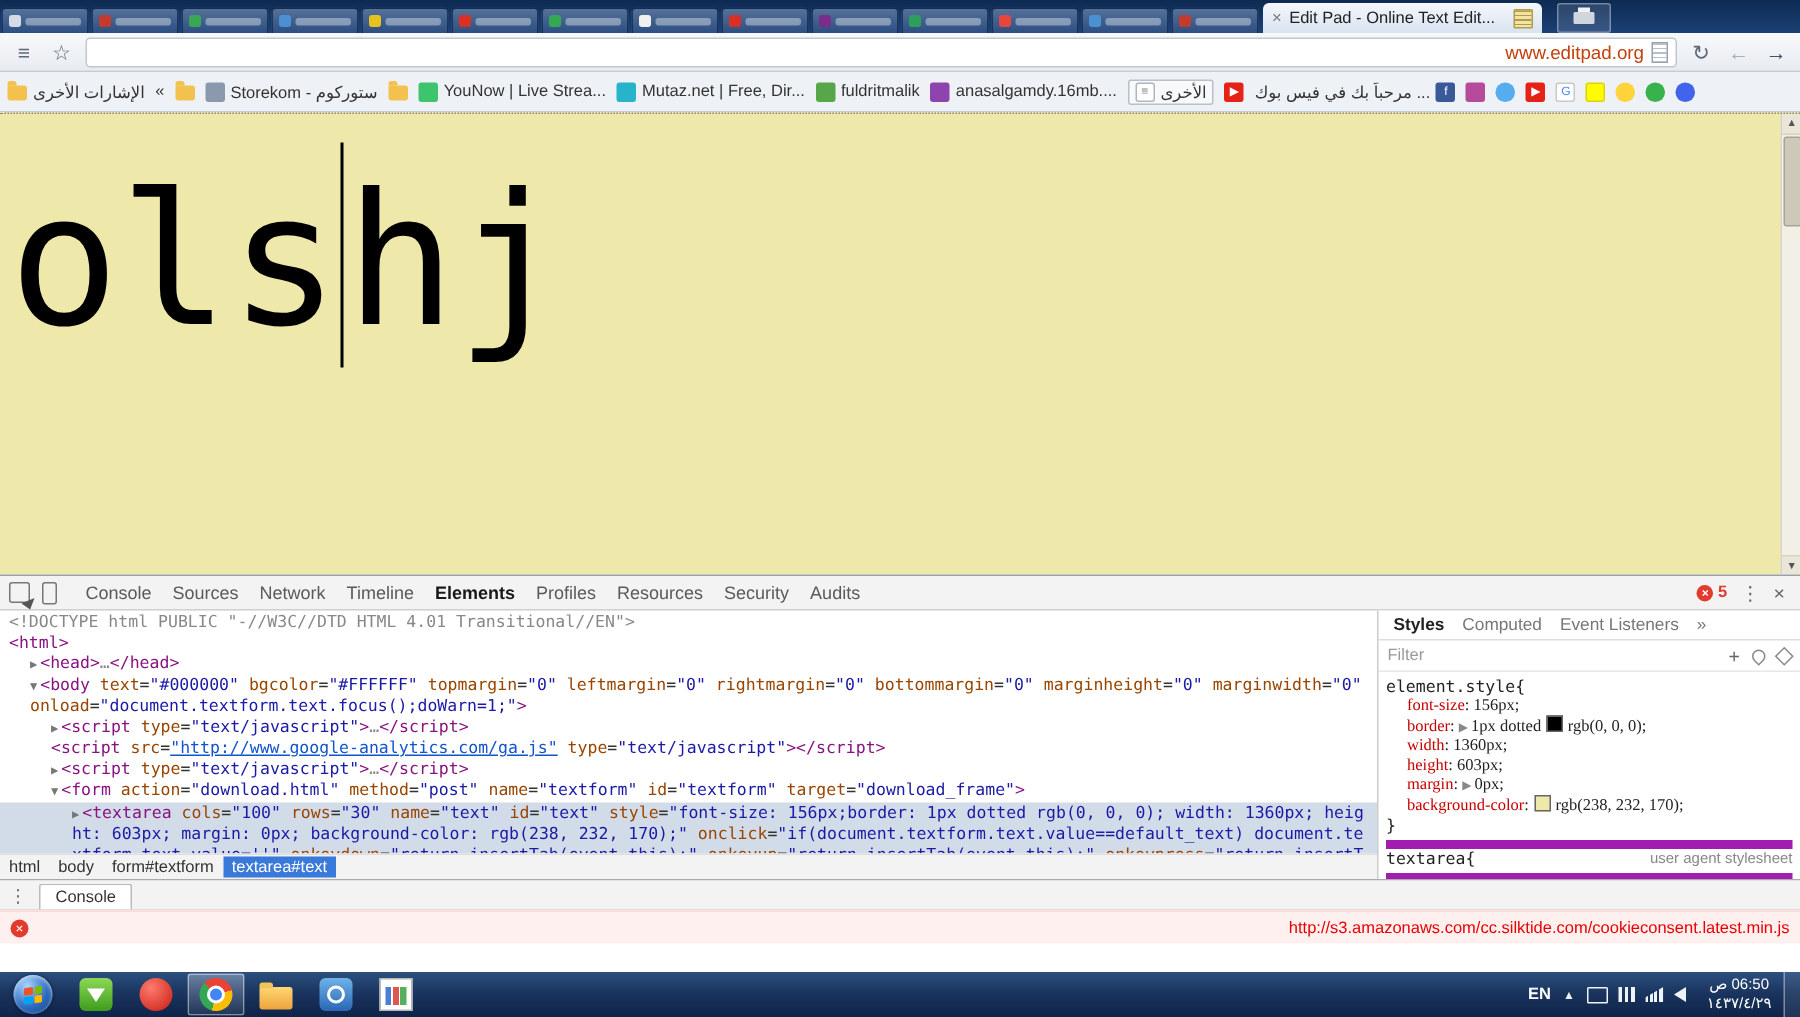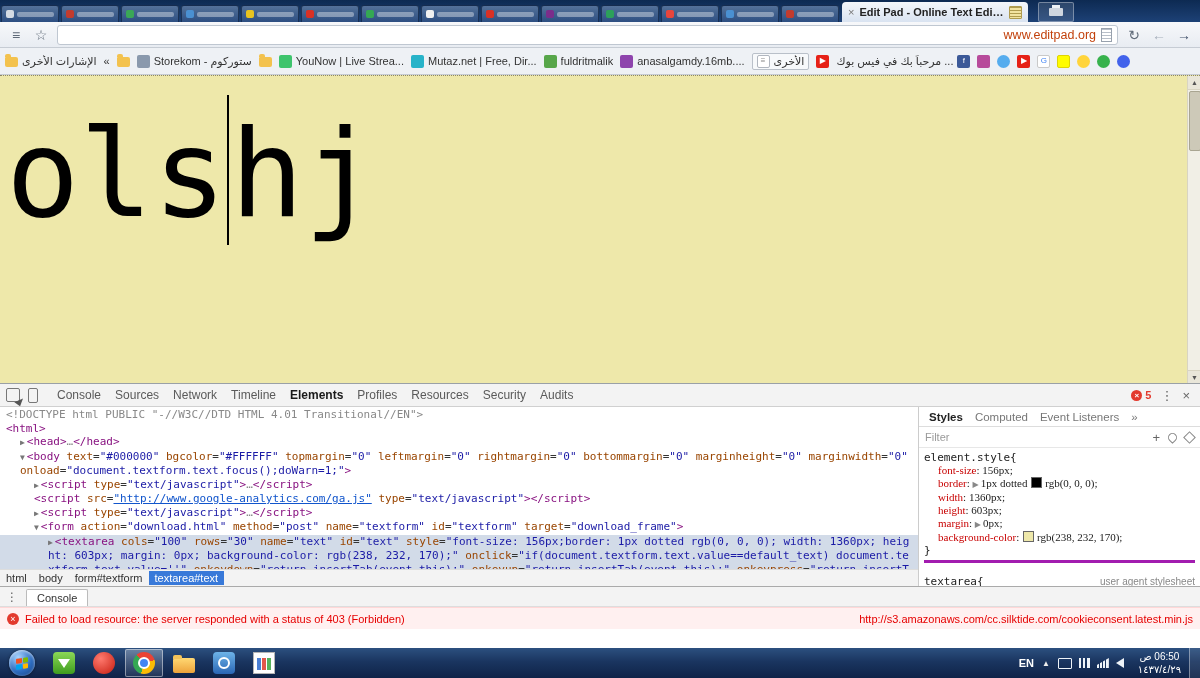--- a/index.html
+++ b/index.html
@@ -10,21 +10,21 @@
   .tabstrip{position:absolute;top:0;left:0;width:1200px;height:22px;
     background:linear-gradient(180deg,#0d2a52,#1d4176);display:flex;align-items:flex-end;padding:0;box-sizing:border-box;}
   .btabs{display:flex;align-items:flex-end;height:100%;flex:0 0 auto;}
   .btab{width:58px;height:17px;margin:0 1px;border-radius:3px 3px 0 0;display:flex;align-items:center;padding:0 4px;box-sizing:border-box;
     background:linear-gradient(rgba(140,168,205,.55),rgba(70,100,150,.40));border:1px solid rgba(15,35,65,.7);border-bottom:none;}
   .fav{width:8px;height:8px;border-radius:2px;flex:0 0 auto;}
   .shimmer{flex:1;height:5px;margin-left:3px;border-radius:2px;background:rgba(255,255,255,.38);}
   .active-tab{width:186px;height:20px;margin-left:2px;border-radius:4px 4px 0 0;display:flex;align-items:center;gap:5px;padding:0 6px;box-sizing:border-box;
     background:linear-gradient(#f4f7fb,#d9e3f1);color:#222;font-size:11px;}
   .tab-close{color:#777;font-size:11px;line-height:1;cursor:default;}
-  .tab-title{flex:1;white-space:nowrap;overflow:hidden;text-overflow:ellipsis;font-weight:bold;}
+  .tab-title{flex:1;white-space:nowrap;overflow:hidden;text-overflow:ellipsis;}
   .tab-fav{width:11px;height:11px;background:#f2e3a0;border:1px solid #b09c4f;border-radius:1px;
     background-image:repeating-linear-gradient(180deg,#b09c4f 0 1px,transparent 1px 3px);}
   .printer-btn{margin-left:10px;width:34px;height:18px;border:1px solid rgba(255,255,255,.35);border-radius:2px;
     background:rgba(255,255,255,.12);display:flex;align-items:center;justify-content:center;}
   .printer-body{width:14px;height:8px;background:#cfd6df;border-radius:1px;position:relative;}
   .printer-body::before{content:"";position:absolute;left:3px;top:-3px;width:8px;height:3px;background:#eef2f6;}
 
   
   .toolbar{position:absolute;top:22px;left:0;width:1200px;height:26px;box-sizing:border-box;
     background:linear-gradient(#f7f8fa,#e8ecf2);border-bottom:1px solid #c6ccd4;
@@ -98,21 +98,21 @@
   .styles-panel{position:absolute;top:23px;left:918px;width:282px;height:179px;border-left:1px solid #ccc;box-sizing:border-box;overflow:hidden;background:#fff;}
   .sp-tabs{height:19px;border-bottom:1px solid #ddd;display:flex;align-items:center;gap:2px;padding:0 5px;font-size:11.5px;color:#777;}
   .sptab{padding:0 5px;}
   .sptab.sel{color:#222;font-weight:bold;}
   .sp-filter{height:20px;border-bottom:1px solid #e7e7e7;display:flex;align-items:center;padding:0 6px;gap:8px;}
   .filter-label{flex:1;font-size:11px;color:#9a9a9a;}
   .sp-plus{color:#666;font-size:13px;line-height:1;}
   .icon-pin{width:7px;height:7px;border:1px solid #888;border-radius:50% 50% 50% 0;transform:rotate(-45deg);}
   .icon-diamond{width:7px;height:7px;border:1px solid #888;transform:rotate(45deg);background:#fff;}
   .sp-rules{font-family:"DejaVu Sans Mono",monospace;font-size:11px;line-height:13px;padding:3px 5px;color:#222;}
-  .rule{margin-bottom:12px;border-bottom:3px solid #a21caf;padding-bottom:3px;}
+  .rule{margin-bottom:0;border-bottom:6px solid #a21caf;padding-bottom:3px;}
   .sel-line{display:flex;align-items:center;}
   .origin{margin-left:auto;font-family:"Liberation Sans",sans-serif;font-size:10px;color:#888;}
   .prop{padding-left:14px;font-family:Liberation Serif, serif;}
   .pname{color:#c80000;}
   .pval{color:#222;}
   .parr{color:#888;font-size:8px;margin-right:2px;}
   .swatch{display:inline-block;width:9px;height:9px;border:1px solid #666;margin:0 3px -1px 1px;}
   .cbrace{color:#222;}
 
   .drawer{position:absolute;top:202px;left:0;right:0;height:63px;background:#fff;border-top:1px solid #aaa;box-sizing:border-box;}
@@ -420,21 +420,20 @@
         </div>
     </div>
 
     <div class="drawer">
       <div class="drawer-tabs">
         <span class="drawer-kebab">⋮</span>
         <span class="ctab">Console</span>
       </div>
       <div class="console-error">
         <span class="ce-ic"></span>
-        <span class="ce-msg">Failed to load resource: the server responded with a status of 403 (Forbidden)</span>
         <span class="ce-src">http://s3.amazonaws.com/cc.silktide.com/cookieconsent.latest.min.js</span>
       </div>
     </div>
   </div>
 
   <div class="taskbar">
     <div class="orb">
       <span class="flag">
         <span class="fl-r"></span>
           <span class="fl-g"></span>

